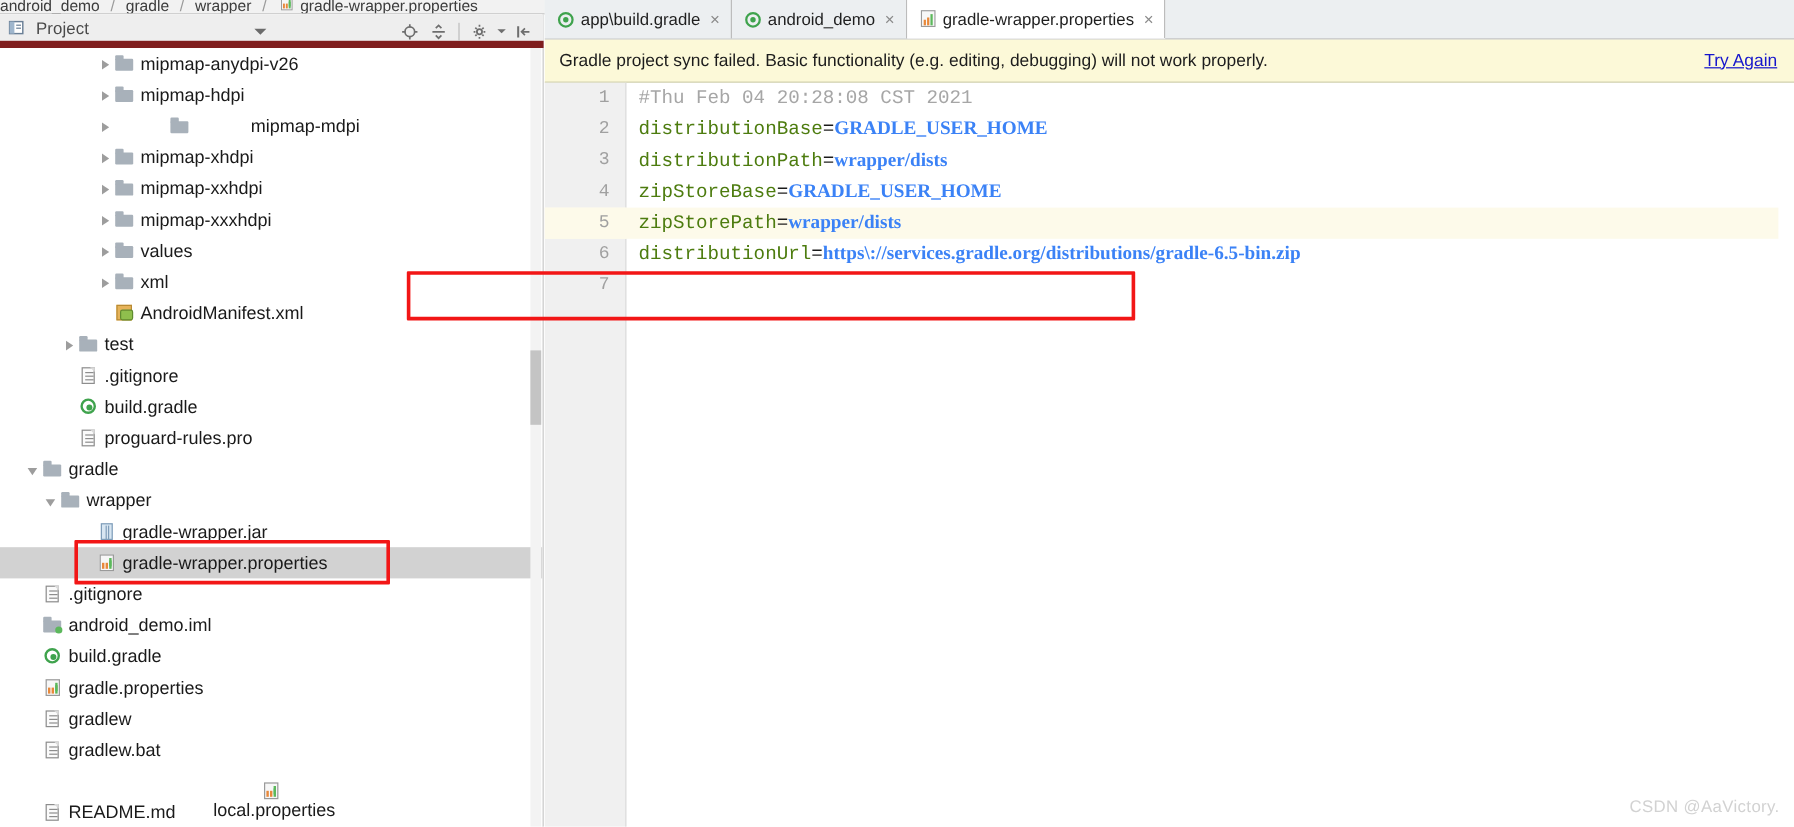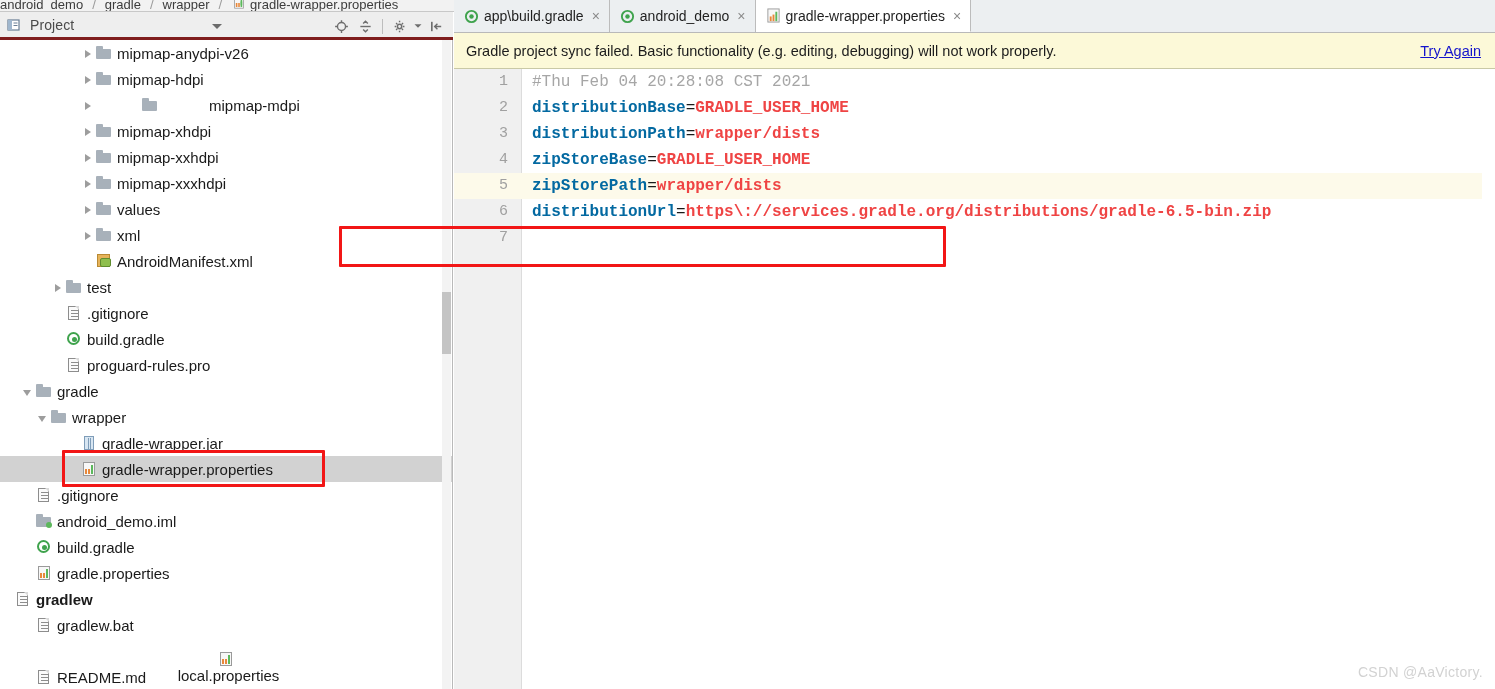--- a/index.html
+++ b/index.html
@@ -27,21 +27,21 @@
   }
   .crumb .mini-ic{ display:inline-block; vertical-align:-2px; margin-right:3px; }
 
   
   .panel{
     position:absolute; left:0; top:12px; width:453px; height:677px;
     background:#ffffff; border-right:1px solid #b9b9b9;
   }
   .panel-header{
     position:absolute; left:0; top:0; width:453px; height:28px;
-    background:#eeeeee; border-bottom:3px solid #7f1d1d;
+    background:#eeeeee; border-bottom:6px solid #7f1d1d;
     display:flex; align-items:center;
   }
   .panel-title{
     font-size:14px; color:#4a4a4a; margin-left:8px;
     letter-spacing:.1px;
   }
   .panel-caret{
     position:absolute; left:212px; top:12px;
     width:0;height:0;border-left:5px solid transparent;
     border-right:5px solid transparent;border-top:5px solid #6b6b6b;
@@ -202,23 +202,23 @@
   }
   .cline.current{ background:#fdfaea; }
   .cline.current .lnum-cell{ background:#fdfaea; }
   .lnum-cell{
     position:absolute; left:0; top:0; width:68px; height:26px;
     text-align:right; padding-right:14px; color:#a0a0a0; font-size:15px;
     font-family:"Liberation Mono", monospace;
   }
   .ctext{ position:absolute; left:78px; top:0; height:26px; }
   .tok-comment{ color:#a6a6a6; }
-  .tok-key{ color:#0369a1; font-weight:bold;text-align:center; }
+  .tok-key{ color:#4d7c0f; font-weight:normal;text-align:center; }
   .tok-eq{ color:#1a1a1a; }
-  .tok-val{ color:#ef4444; font-weight:bold; }
+  .tok-val{ color:#3b82f6; font-weight:bold;font-family:Liberation Serif, serif; }
 
   
   .right-strip{
     position:absolute; right:0; top:69px; width:13px; height:620px; background:#ffffff;
   }
 
   
   .annot{
     position:absolute; border:3px solid #f21616; pointer-events:none;
     border-radius:1px;
@@ -427,21 +427,21 @@
           </span>
           <span class="label">build.gradle</span>
         </div>
         <div class="row" style="padding-left: 21px; text-align: right;">
           <span class="arrow"></span>
           <span class="icon ic-props">
             <i></i>
           </span>
           <span class="label">gradle.properties</span>
         </div>
-        <div class="row" style=" font-weight: bold;">
+        <div class="row" style="padding-left: 21px;">
           <span class="arrow"></span>
           <span class="icon ic-file">
             <i></i>
           </span>
           <span class="label">gradlew</span>
         </div>
         <div class="row" style="padding-left: 21px;">
           <span class="arrow"></span>
           <span class="icon ic-file">
             <i></i>

